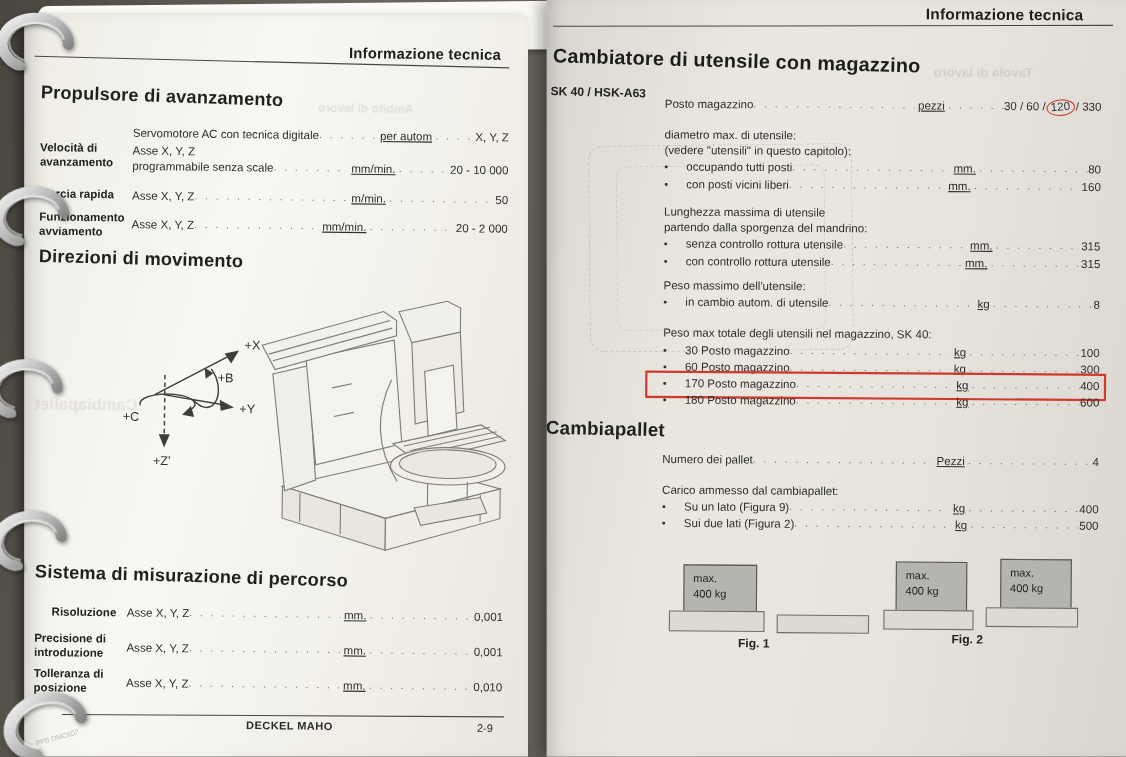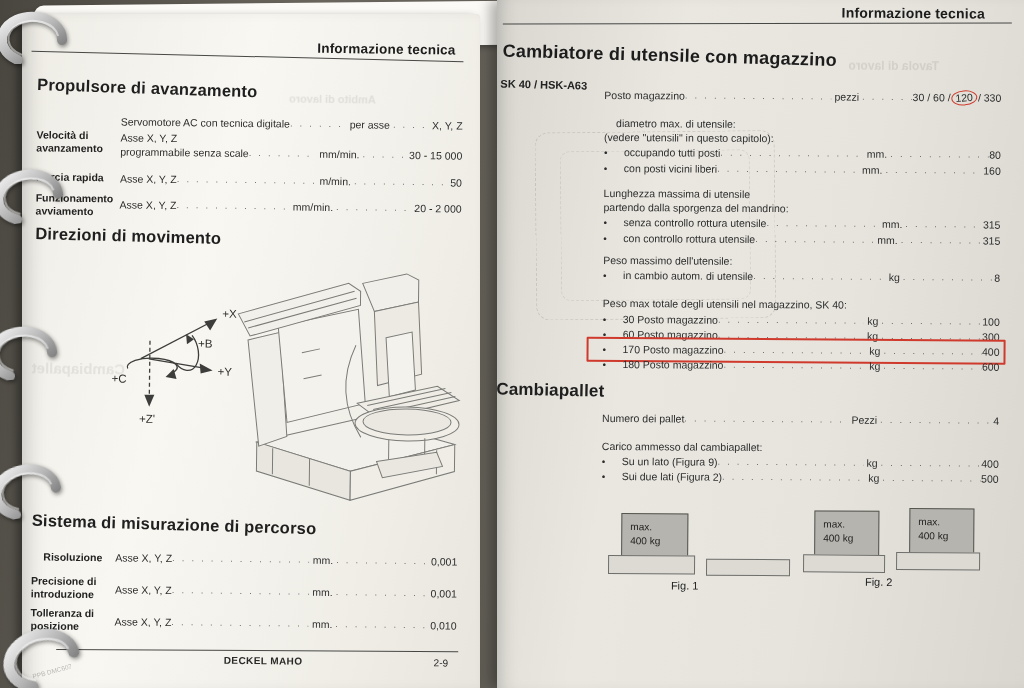--- a/index.html
+++ b/index.html
@@ -34,21 +34,21 @@
   .side-label{position:absolute;font-weight:bold;font-size:11px;color:#222;}
   .plain{position:absolute;font-size:10.5px;color:#2d2d2d;}
   .rlabel{position:absolute;font-weight:bold;font-size:10.5px;color:#222;
     white-space:pre-line;line-height:1.2;}
   .row{position:absolute;display:flex;align-items:baseline;font-size:10.5px;color:#2d2d2d;}
   .row .rtext{white-space:nowrap;}
   .dots{flex:1;overflow:hidden;white-space:nowrap;color:#4c4c4c;font-size:9.5px;
     letter-spacing:2.2px;position:relative;top:-1px;opacity:.85;}
   .dots.first{flex:1.45;}
   .dots::after{content:". . . . . . . . . . . . . . . . . . . . . . . . . . . . . . . . . . . . . . . . . . . . . . . . . . . . . . . . . . . . . . . . ";}
-  .runit{padding:0 3px;white-space:nowrap;}
+  .runit{padding:0 3px;white-space:nowrap;text-decoration:underline;}
   .rval{text-align:right;white-space:nowrap;}
   .bullet{width:20px;flex:none;font-size:10px;}
   .lrow{left:100px;right:16px;}
   .rrow{left:108px;right:22px;}
 
   
   .circled{display:inline-block;border:1.7px solid var(--annot,#cf3a2d);border-radius:50%;
     padding:0 3px 1px;margin:0 -2px;transform:rotate(-5deg);}
   .red-box{position:absolute;border:2px solid var(--annot,#cf3a2d);border-radius:1px;}
 
@@ -63,21 +63,21 @@
     font-weight:bold;white-space:nowrap;}
   .ghost-drawing{position:absolute;border:1px dashed rgba(110,110,105,.22);
     border-radius:14px;transform:rotate(-1deg) scaleX(-1);}
   .ghost-drawing .inner{position:absolute;inset:18px 24px;border:1px dashed rgba(110,110,105,.16);
     border-radius:10px;}
 
   
   .pallet{position:absolute;background:#dcdad3;border:1px solid #6f6f6c;}
   .load-block{position:absolute;background:#b6b4ae;border:1px solid #55554f;
     font-size:10px;color:#1d1d1d;line-height:1.35;padding:6px 0 0 8px;}
-  .fig-caption{position:absolute;font-weight:normal;font-size:11px;color:#222;}
+  .fig-caption{position:absolute;font-weight:bold;font-size:11px;color:#222;}
 
   
   .ring{position:absolute;pointer-events:none;filter:drop-shadow(1px 2px 2px rgba(0,0,0,.45));}
 </style>
 </head>
 <body>
 
 <div class="scene">
 
   <div class="back-sheet"></div>
@@ -88,34 +88,34 @@
       <div class="rule" style="left:10px;right:16px;top:42px;transform:rotate(.7deg);"></div>
 
       <span class="ghost" style="left:268px;top:78px;font-size:11px;opacity:.20;">Ambito di lavoro</span>
       <span class="ghost" style="left:14px;top:348px;font-size:15px;opacity:.17;">Cambiapallet</span>
 
       <span class="sec-title" style="left:16px;top:66px;transform:rotate(1.2deg);">Propulsore di avanzamento</span>
 
       <div class="row lrow" style="top:103px;">
         <span class="rtext">Servomotore AC con tecnica digitale</span>
         <span class="dots first"></span>
-        <span class="runit">per asse</span>
+        <span class="runit">per autom</span>
         <span class="dots"></span>
         <span class="rval">X, Y, Z</span>
       </div>
 
       <span class="rlabel" style="left:16px;top:117px;width:84px;">Velocità di
 avanzamento</span>
       <span class="plain" style="left:100px;top:119px;">Asse X, Y, Z</span>
       <div class="row lrow" style="top:133px;">
         <span class="rtext">programmabile senza scale</span>
         <span class="dots first"></span>
         <span class="runit">mm/min.</span>
         <span class="dots"></span>
-        <span class="rval">30 - 15 000</span>
+        <span class="rval">20 - 10 000</span>
       </div>
 
       <span class="rlabel" style="left:16px;top:159px;width:84px;">Marcia rapida</span>
       <div class="row lrow" style="top:160px;">
         <span class="rtext">Asse X, Y, Z</span>
         <span class="dots first"></span>
         <span class="runit">m/min.</span>
         <span class="dots"></span>
         <span class="rval">50</span>
       </div>
@@ -181,21 +181,21 @@
           <text x="116" y="66">+X</text>
           <text x="92" y="96">+B</text>
           <text x="112" y="124">+Y</text>
           <text x="6" y="132">+C</text>
           <text x="34" y="172">+Z'</text>
         </g>
       </svg>
 
       <span class="sec-title" style="left:16px;top:502px;transform:rotate(1deg);">Sistema di misurazione di percorso</span>
 
-      <span class="rlabel" style="left:28px;top:539px;width:90px;">Risoluzione</span>
+      <span class="rlabel" style="left:16px;top:539px;width:90px;text-align:center;">Risoluzione</span>
       <div class="row lrow" style="top:539px;">
         <span class="rtext">Asse X, Y, Z</span>
         <span class="dots first"></span>
         <span class="runit">mm.</span>
         <span class="dots"></span>
         <span class="rval">0,001</span>
       </div>
 
       <span class="rlabel" style="left:16px;top:563px;width:90px;">Precisione di
 introduzione</span>
@@ -242,21 +242,21 @@
         <span class="dots first"></span>
         <span class="runit">pezzi</span>
         <span class="dots" style="flex:.5;"></span>
         <span class="rval">
           <span>30 / 60 /</span>
           <span class="circled">120</span>
           <span>/ 330</span>
         </span>
       </div>
 
-      <span class="plain" style="left:120px;top:118px;">diametro max. di utensile:</span>
+      <span class="plain" style="left:108px;top:118px;">diametro max. di utensile:</span>
       <span class="plain" style="left:108px;top:132px;">(vedere "utensili" in questo capitolo):</span>
       <div class="row rrow" style="top:147px;">
         <span class="bullet">•</span>
         <span class="rtext">occupando tutti posti</span>
         <span class="dots first"></span>
         <span class="runit">mm.</span>
         <span class="dots"></span>
         <span class="rval">80</span>
       </div>
       <div class="row rrow" style="top:163px;">

